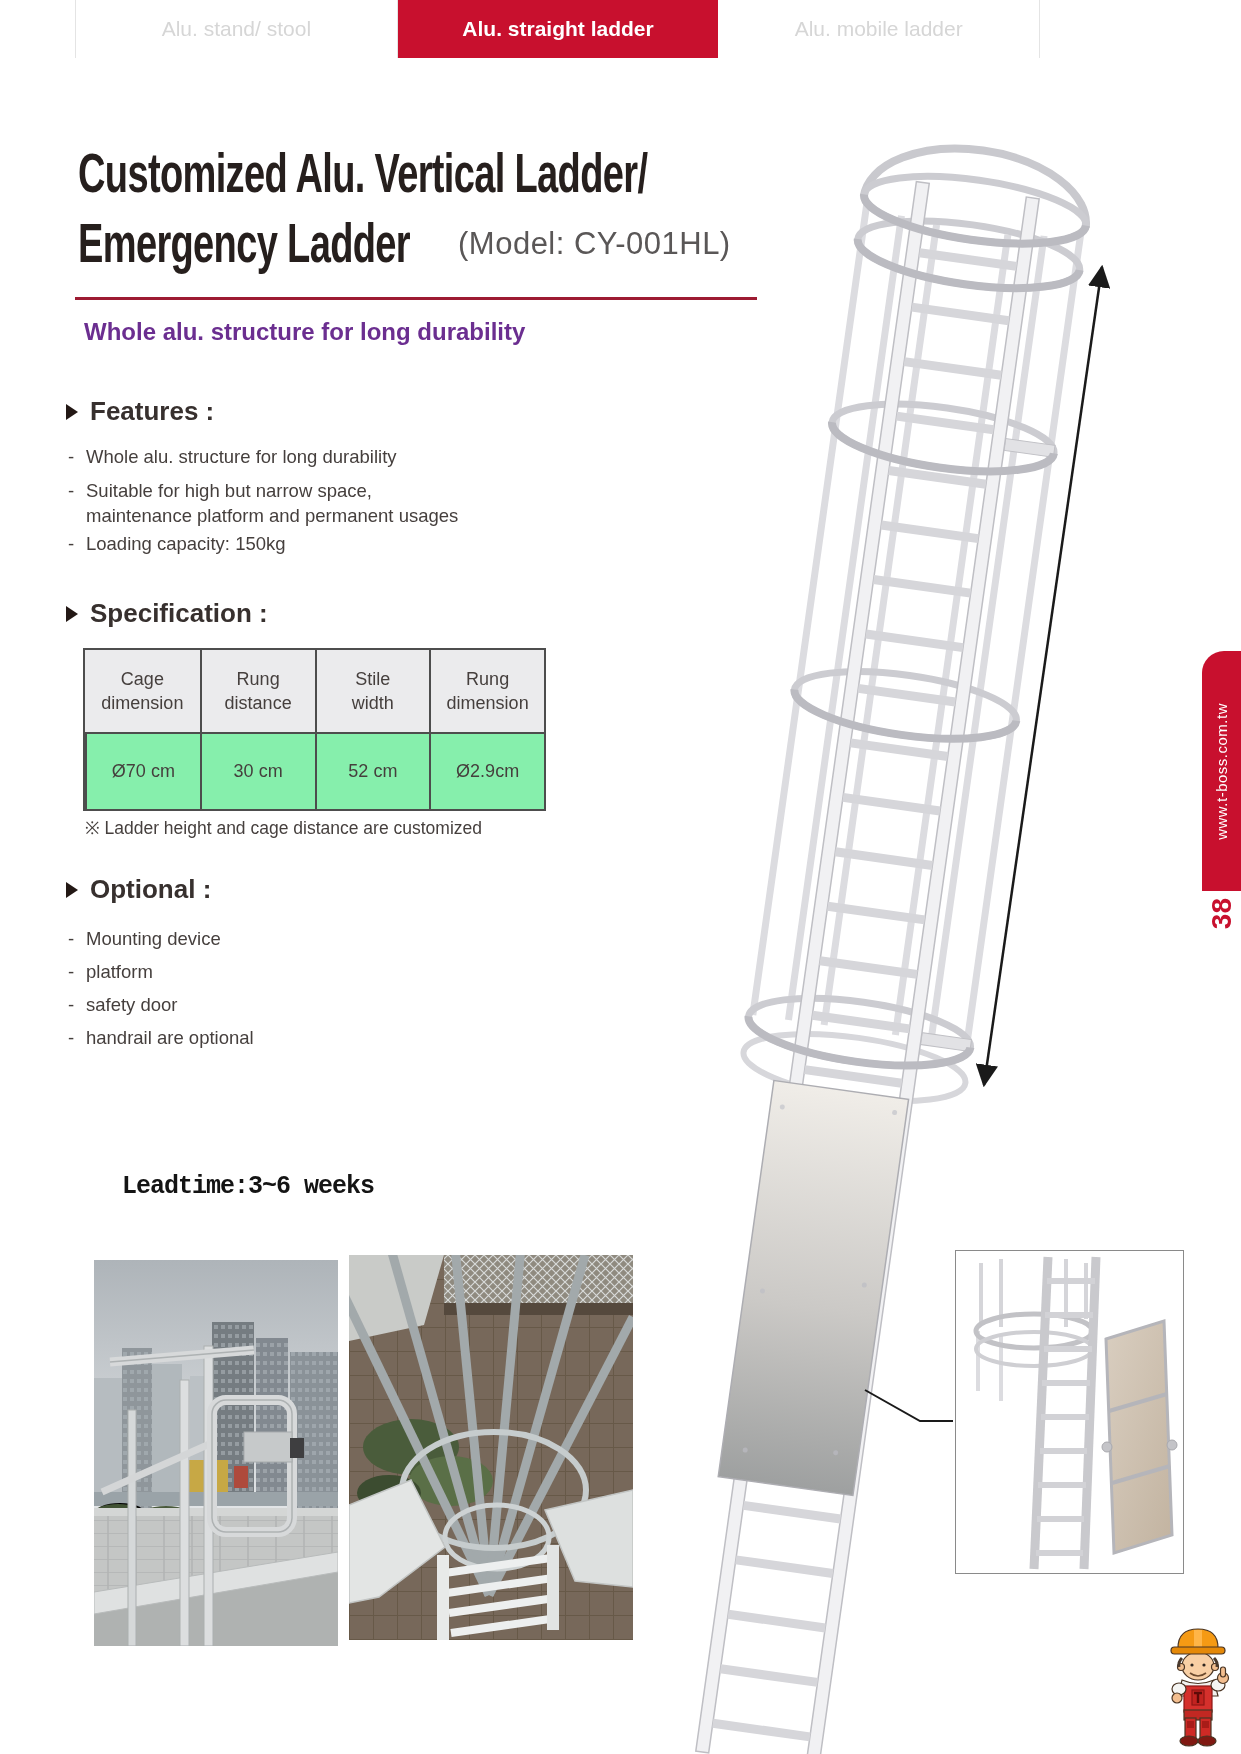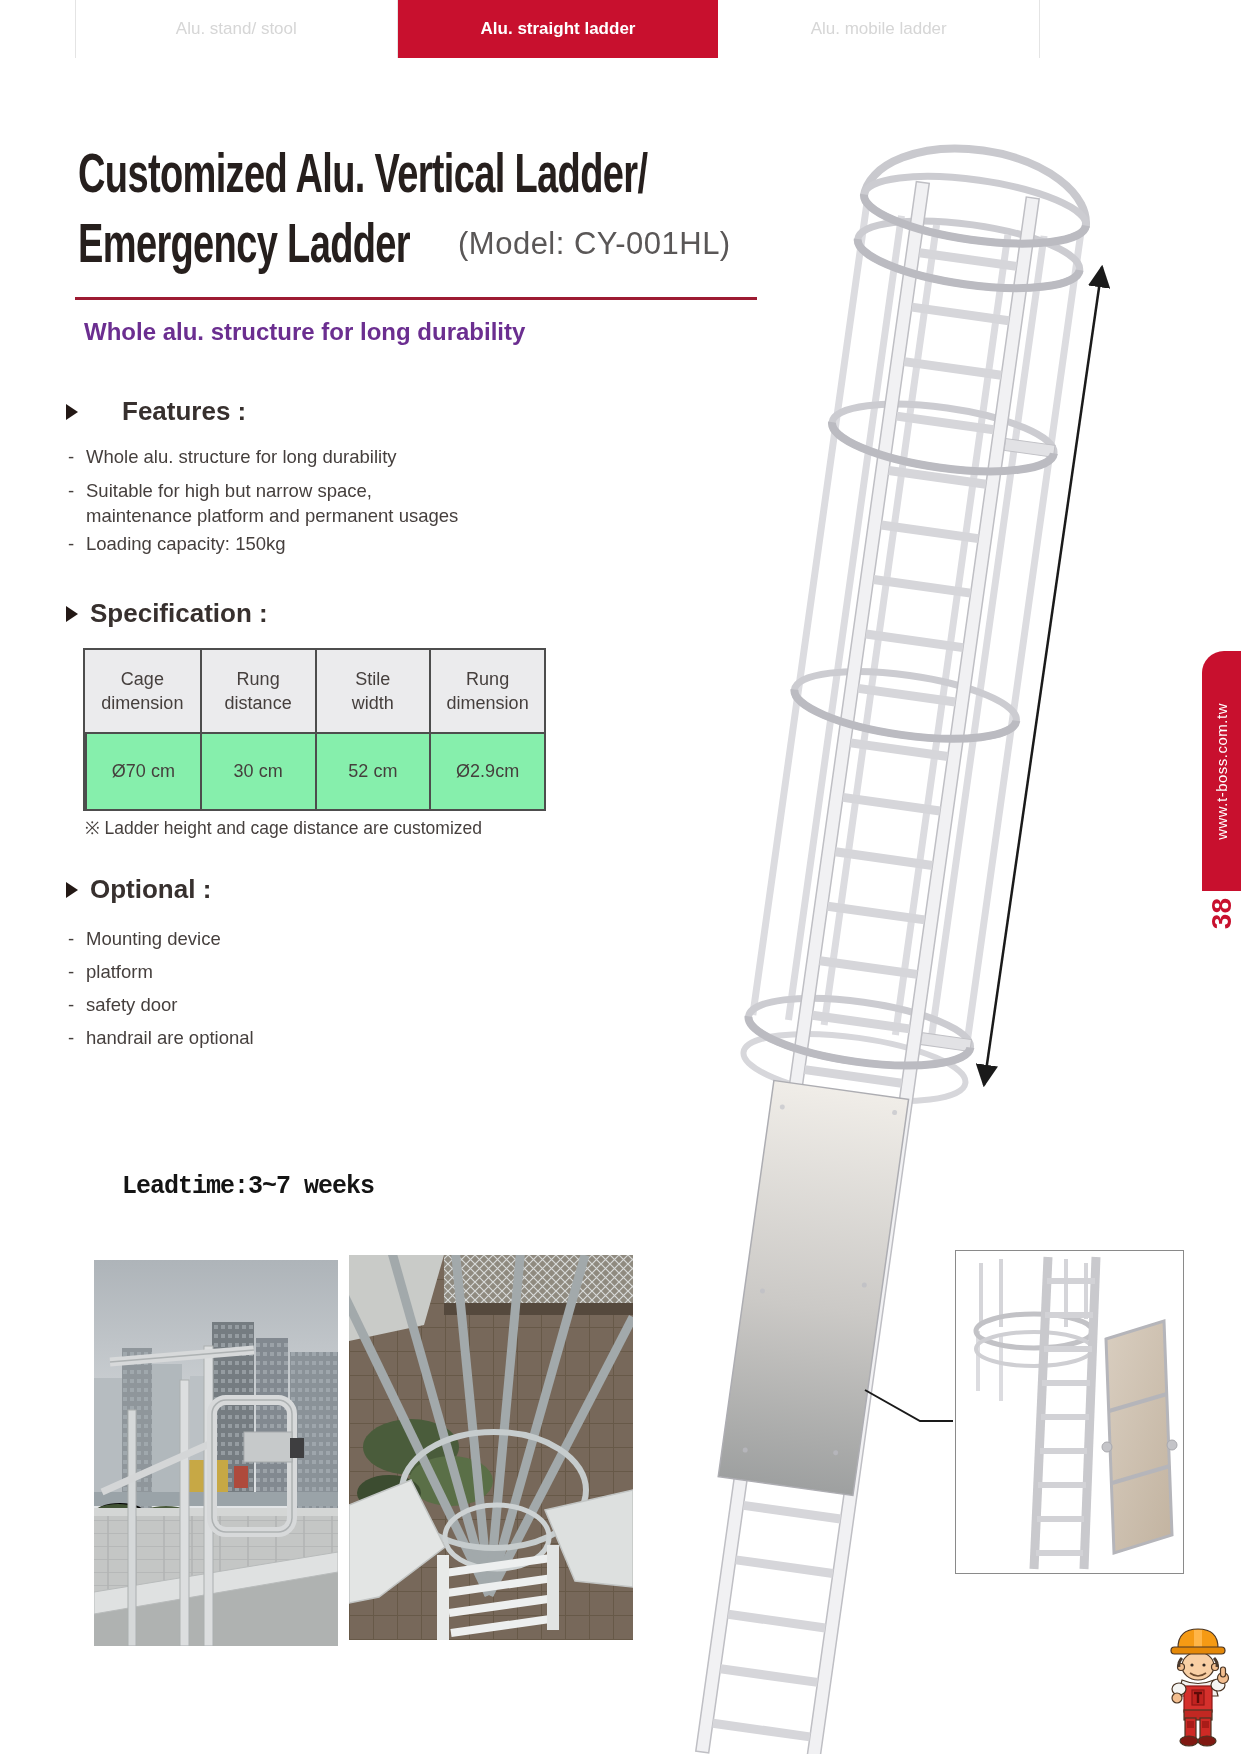--- a/index.html
+++ b/index.html
@@ -1,21 +1,21 @@
 <!DOCTYPE html>
 <html><head>
 <meta charset="utf-8">
 <style>
   html,body{margin:0;padding:0;background:#fff;}
   #page{position:relative;width:1241px;height:1754px;background:#ffffff;overflow:hidden;
         font-family:"Liberation Sans",sans-serif;color:#453F3D;}
   
   .tabbar{position:absolute;left:75px;top:0;width:965px;height:58px;display:flex;}
   .tab{flex:1;display:flex;align-items:center;justify-content:center;
-       font-size:17px;color:#D6D6D6;border-right:1px solid #E4E4E4;background:#fff;}
+       font-size:21px;color:#D6D6D6;border-right:1px solid #E4E4E4;background:#fff;}
   .tab:first-child{border-left:1px solid #E4E4E4;}
   .tab.active{background:#C8102E;color:#ffffff;font-weight:bold;border:none;}
   
   .title-line{position:absolute;left:78px;font-size:56px;font-weight:bold;color:#261F1D;
               letter-spacing:-1px;transform:scaleX(0.68);transform-origin:left top;white-space:nowrap;}
   #title1{top:140px;}
   #title2{top:210px;}
   .model{position:absolute;left:458px;top:226px;font-size:31px;color:#5A5757;letter-spacing:0.5px;}
   .underline{position:absolute;left:75px;top:297px;width:682px;height:3px;background:#9D1B32;}
   .tagline{position:absolute;left:84px;top:318px;font-size:24px;font-weight:bold;color:#6B2E90;}
@@ -121,21 +121,21 @@
 
     <polyline points="310,1255 365,1286 398,1286" fill="none" stroke="#1A1A1A" stroke-width="2"></polyline>
   </svg>
 
   <div class="title-line" id="title1">Customized Alu. Vertical Ladder/</div>
   <div class="title-line" id="title2">Emergency Ladder</div>
   <div class="model">(Model: CY-001HL)</div>
   <div class="underline"></div>
   <div class="tagline">Whole alu. structure for long durability</div>
 
-  <div class="sect" style="top:396px;gap:32px;">
+  <div class="sect" style="top:396px;">
     <span class="tri"></span>
     <span>Features :</span>
   </div>
   <div class="list" style="top:444px;line-height:25px;">
     <div class="row" style="margin-bottom:9px;">
         <span class="dash">-</span>
         <span>Whole alu. structure for long durability</span>
       </div>
     <div class="row">
         <span class="dash">-</span>
@@ -195,21 +195,21 @@
     <div class="row">
         <span class="dash">-</span>
         <span>safety door</span>
       </div>
     <div class="row">
         <span class="dash">-</span>
         <span>handrail are optional</span>
       </div>
   </div>
 
-  <div class="leadtime">Leadtime:3~7 weeks</div>
+  <div class="leadtime">Leadtime:3~6 weeks</div>
 
   <div class="photo" id="photo1">
     <svg width="244" height="386" viewBox="0 0 244 386">
       <defs>
         <linearGradient id="skyg" x1="0" y1="0" x2="0" y2="1">
           <stop offset="0" stop-color="#AEB4B9"></stop>
             <stop offset="1" stop-color="#E2E5E7"></stop>
         </linearGradient>
         <pattern id="win1" width="7" height="9" patternUnits="userSpaceOnUse">
           <rect width="7" height="9" fill="none"></rect>

